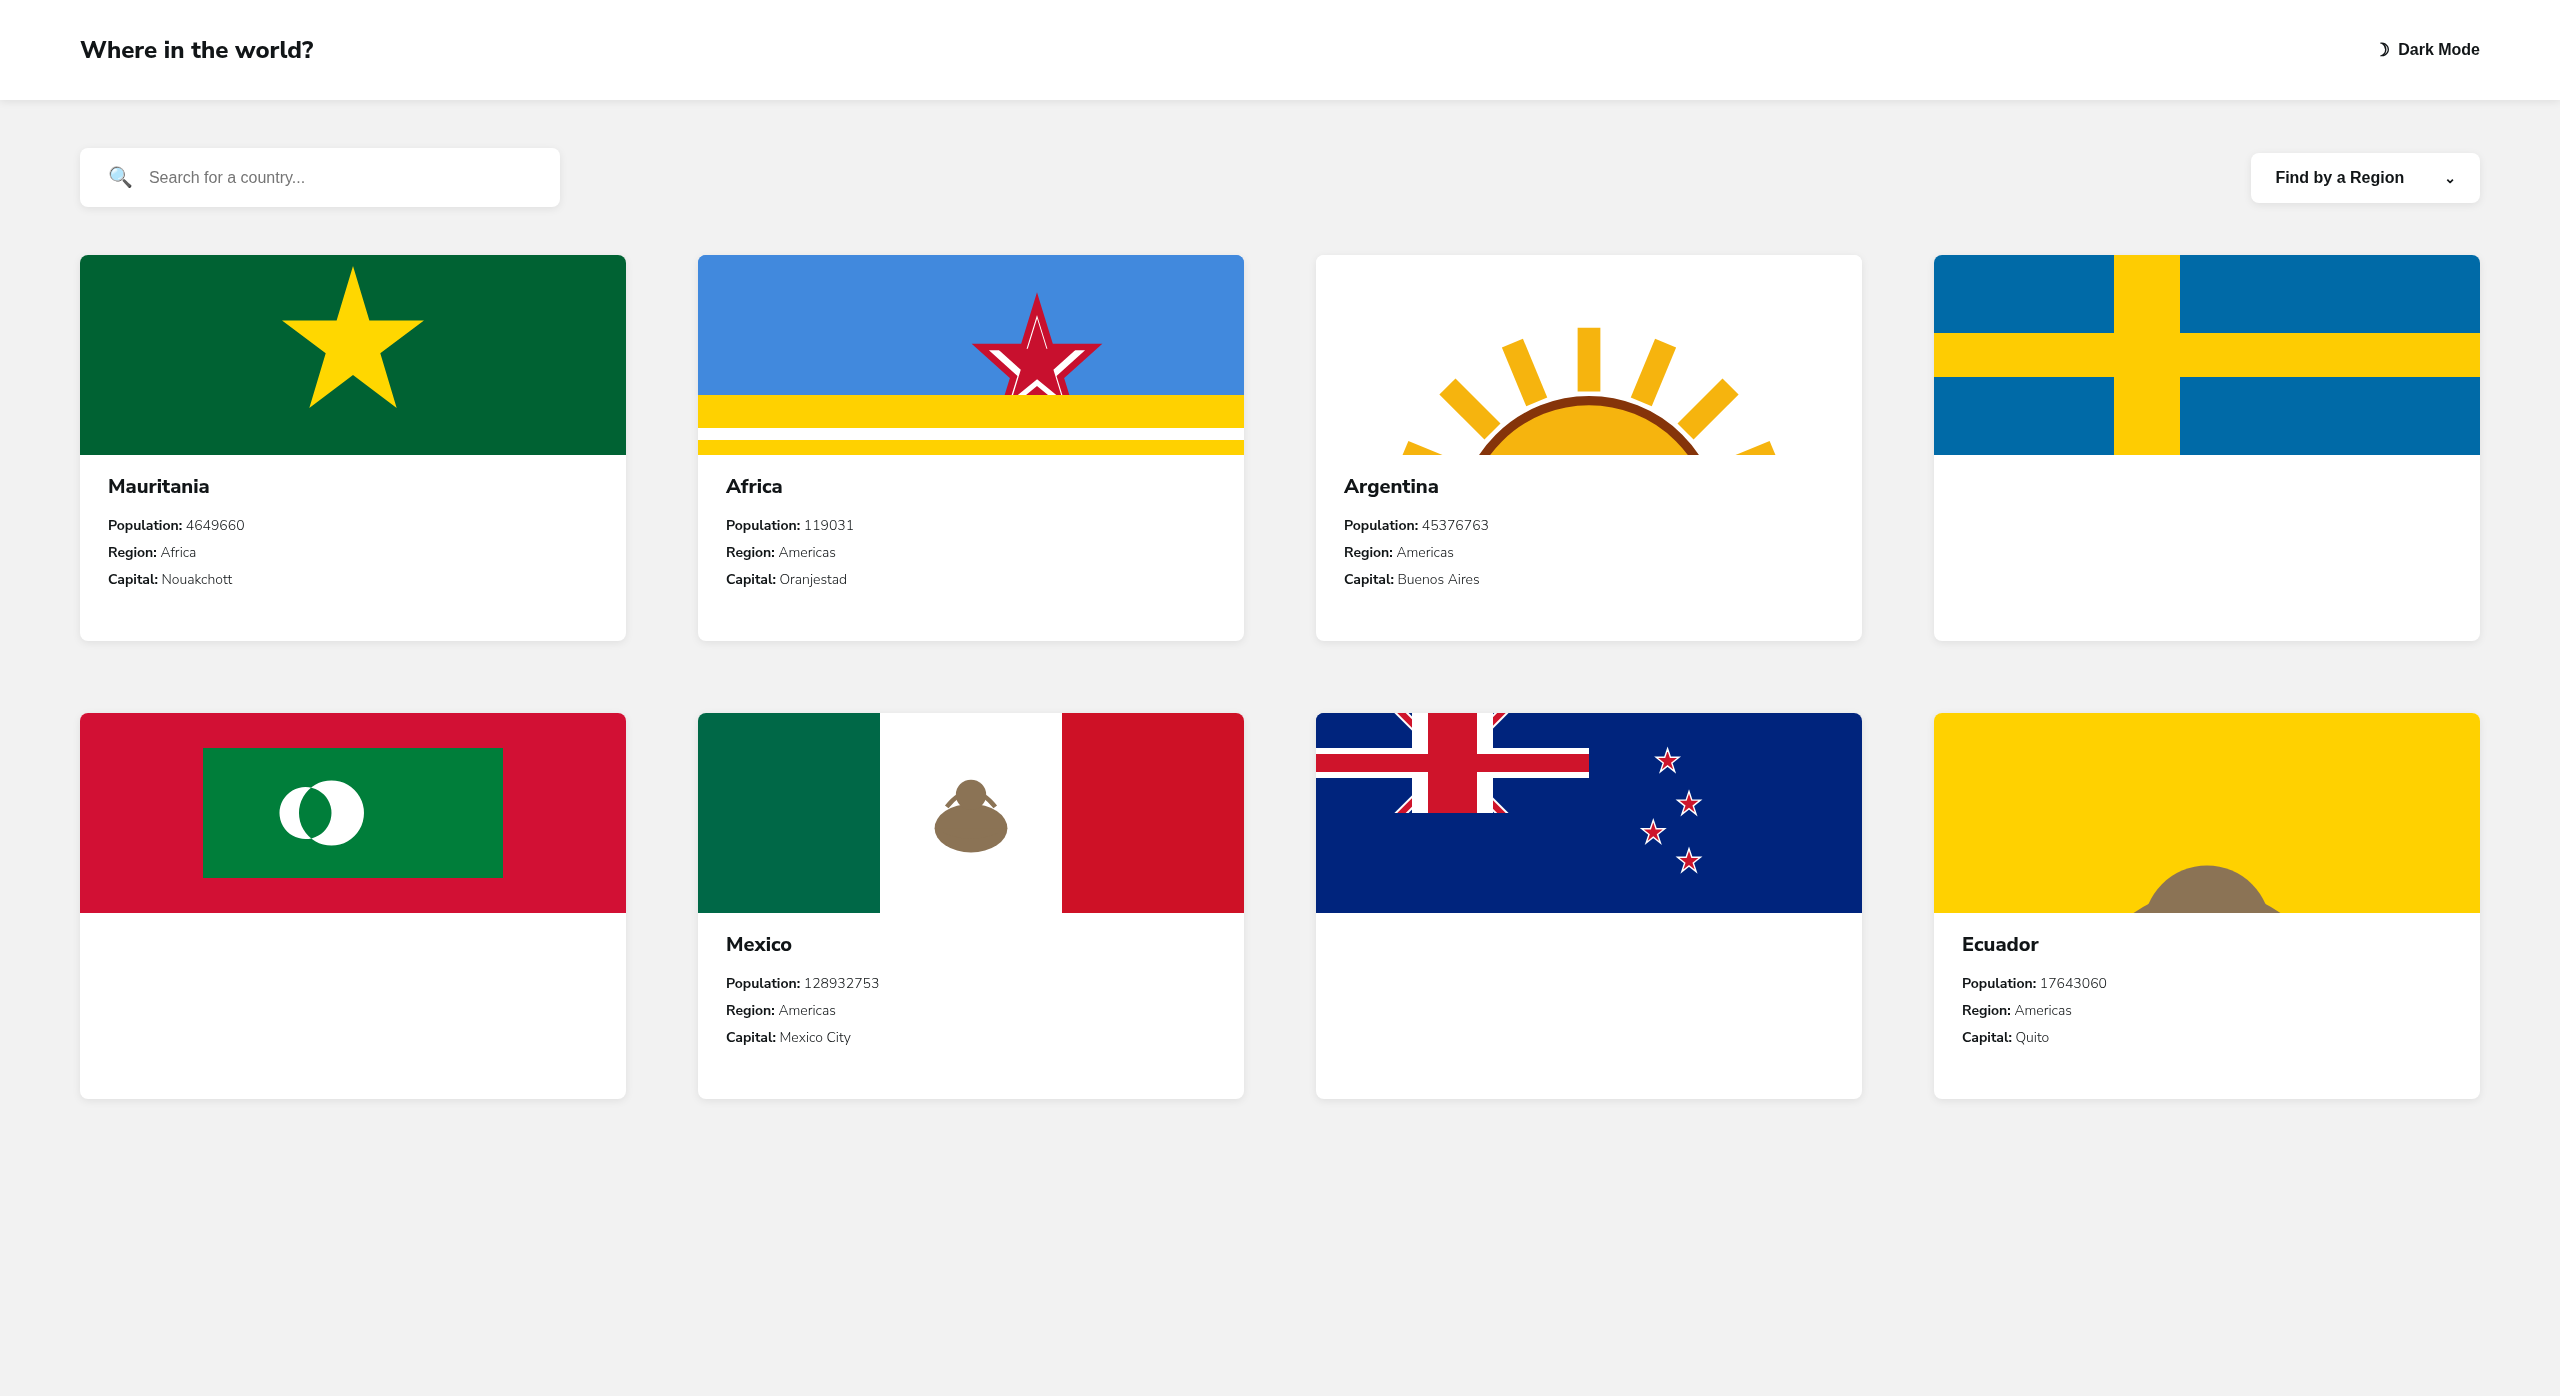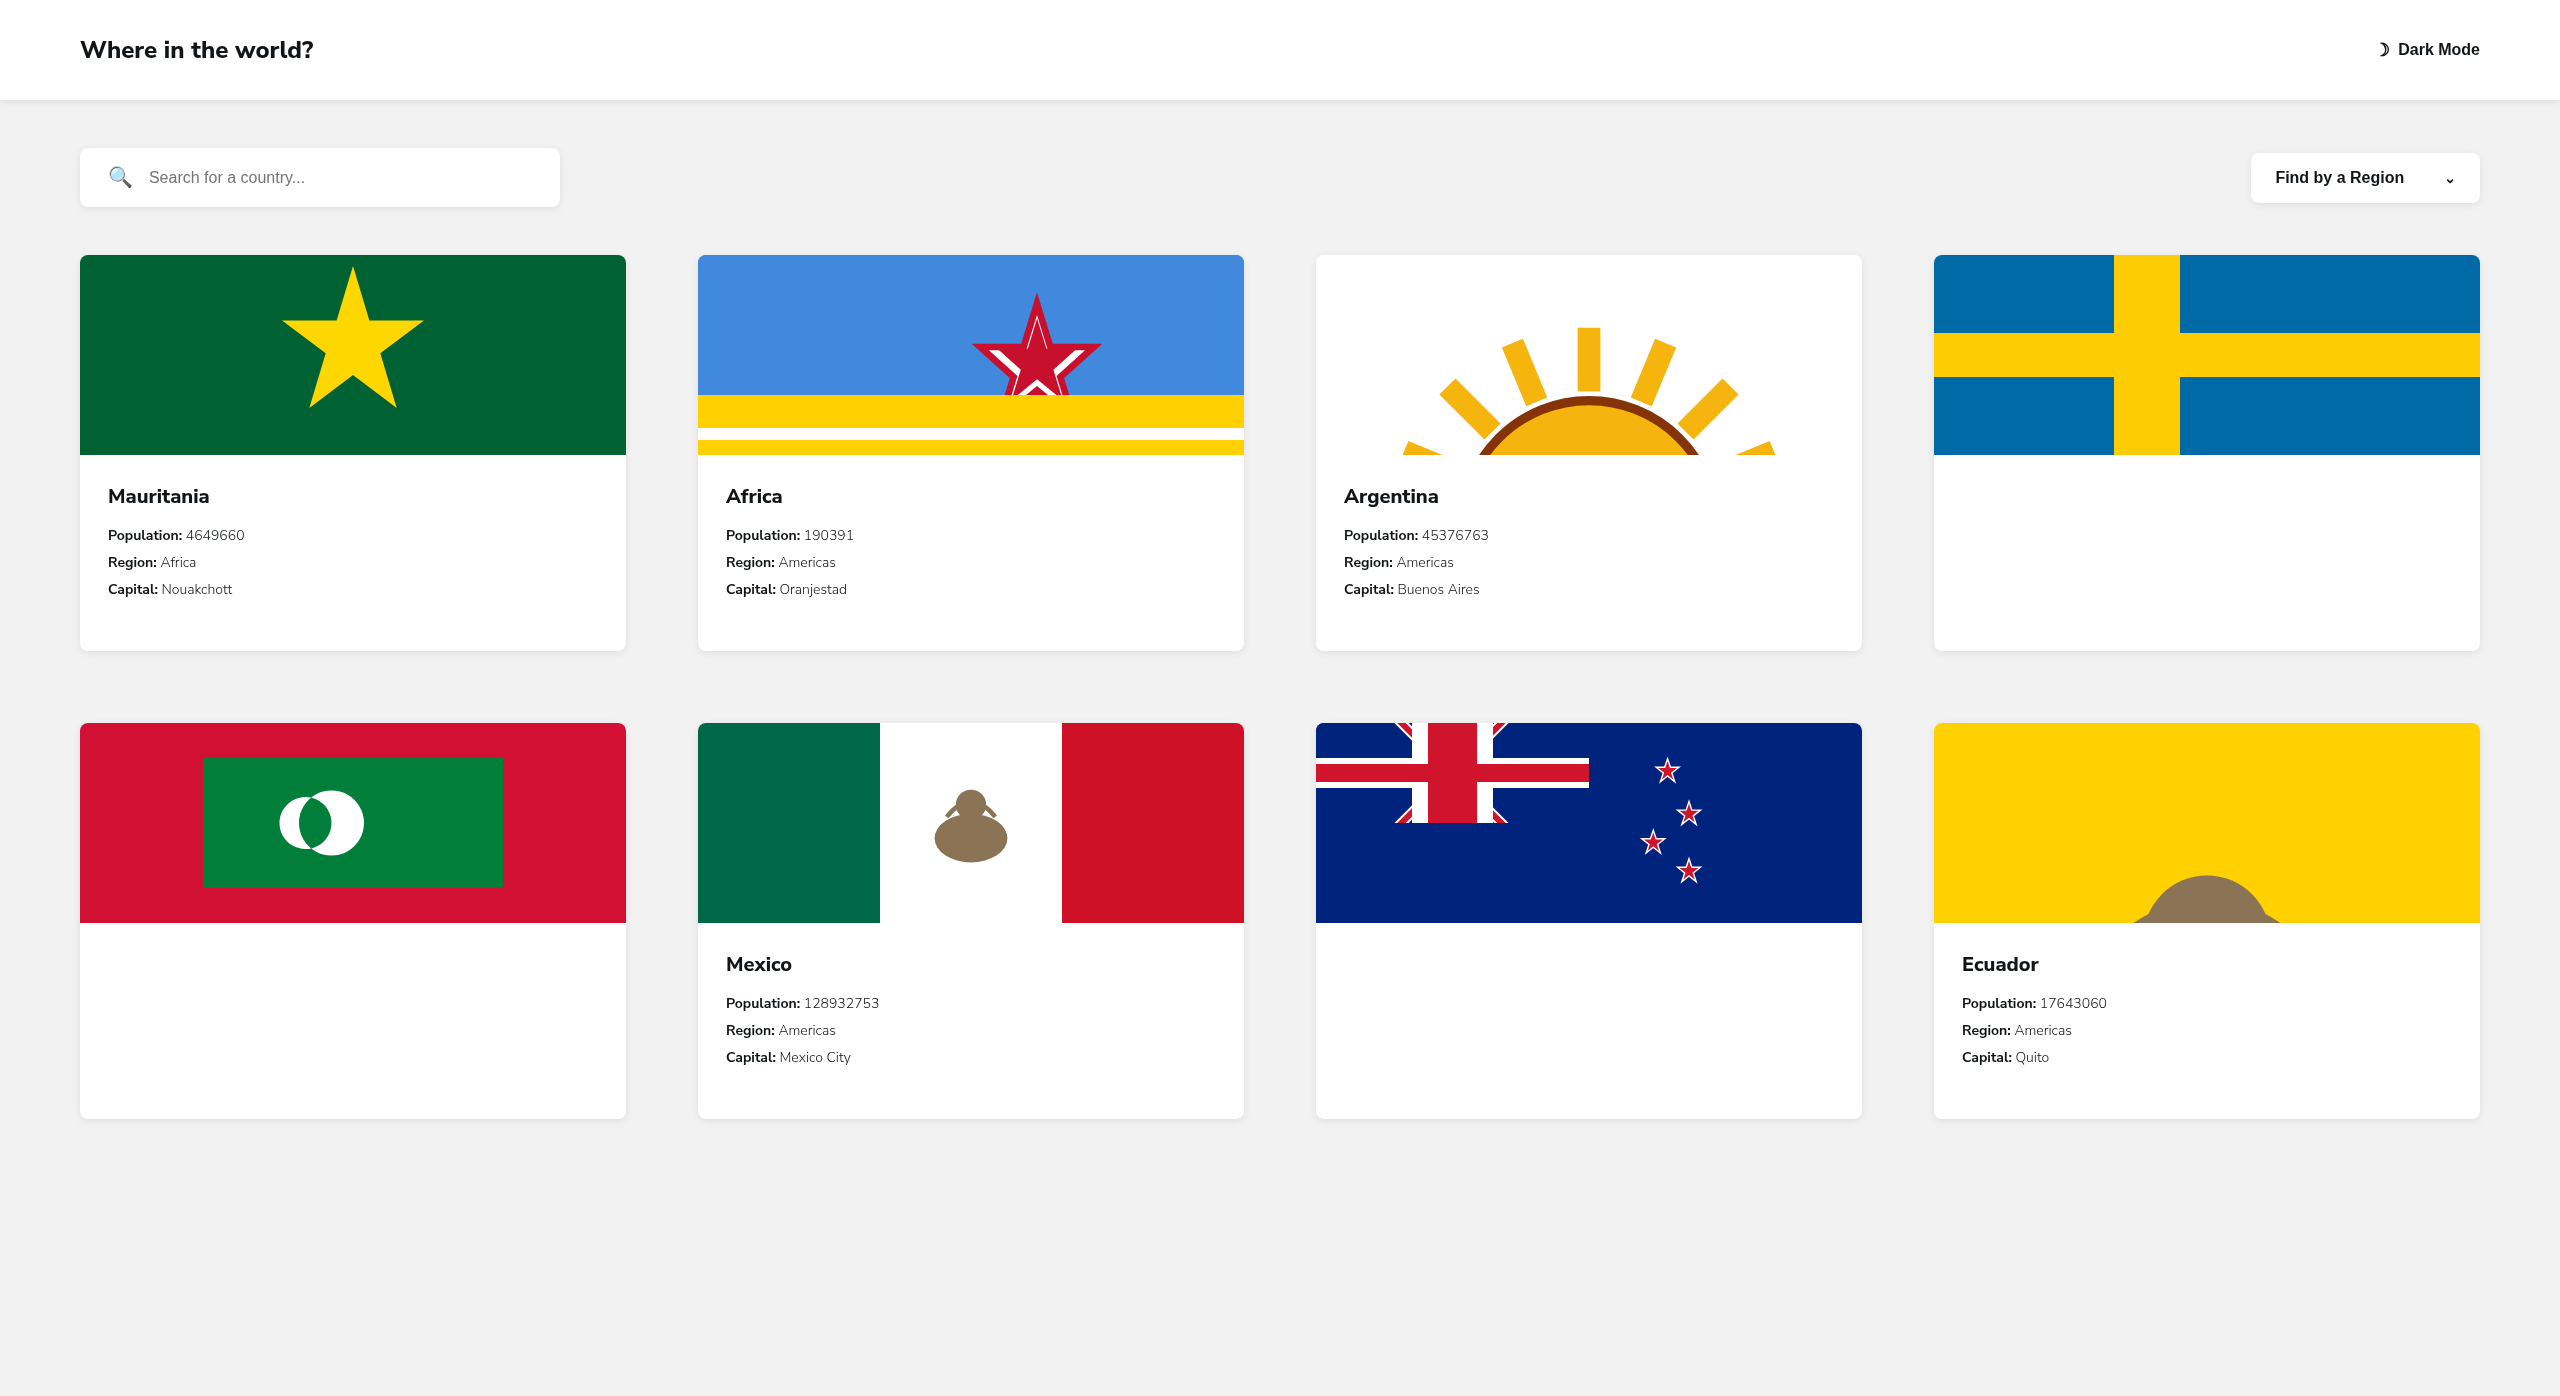--- a/index.html
+++ b/index.html
@@ -114,21 +114,21 @@
       width: 100%;
       height: 200px;
       overflow: hidden;
     }
     .flag-area svg, .flag-area .flag-img {
       width: 100%;
       height: 100%;
       object-fit: cover;
     }
     .card-body {
-      padding: 28px 28px 44px;
+      padding: 18px 28px 44px;
     }
     .card-country {
       font-size: 20px;
       font-weight: 800;
       margin-bottom: 16px;
     }
     .card-detail {
       font-size: 14px;
       margin-bottom: 8px;
       color: #111517;
@@ -331,21 +331,21 @@
           <div style="background:#ffd100;height:55%;"></div>
           <div style="background:#fff;height:20%;"></div>
           <div style="background:#ffd100;height:25%;"></div>
         </div>
       </div>
     </div>
     <div class="card-body">
       <div class="card-country">Africa</div>
       <div class="card-detail">
         <span class="label">Population:</span>
-        <span class="value"> 190391</span>
+        <span class="value"> 119031</span>
       </div>
       <div class="card-detail">
         <span class="label">Region:</span>
         <span class="value"> Americas</span>
       </div>
       <div class="card-detail">
         <span class="label">Capital:</span>
         <span class="value"> Oranjestad</span>
       </div>
     </div>

